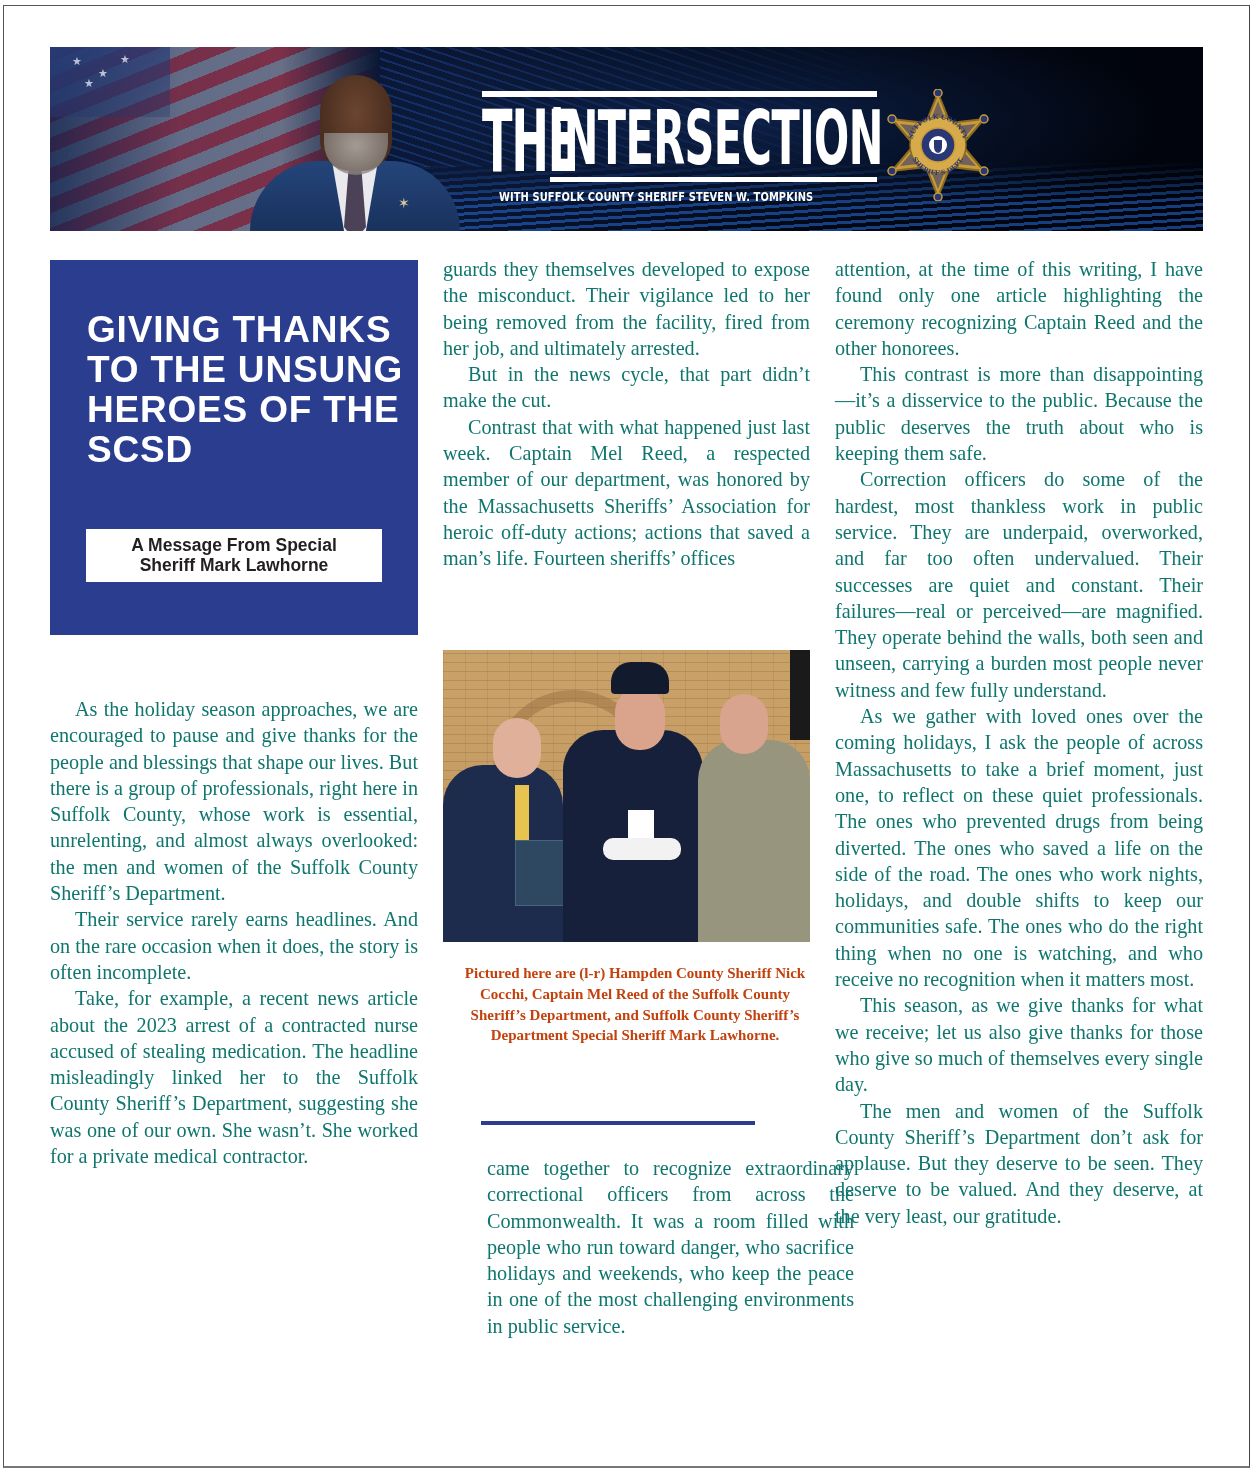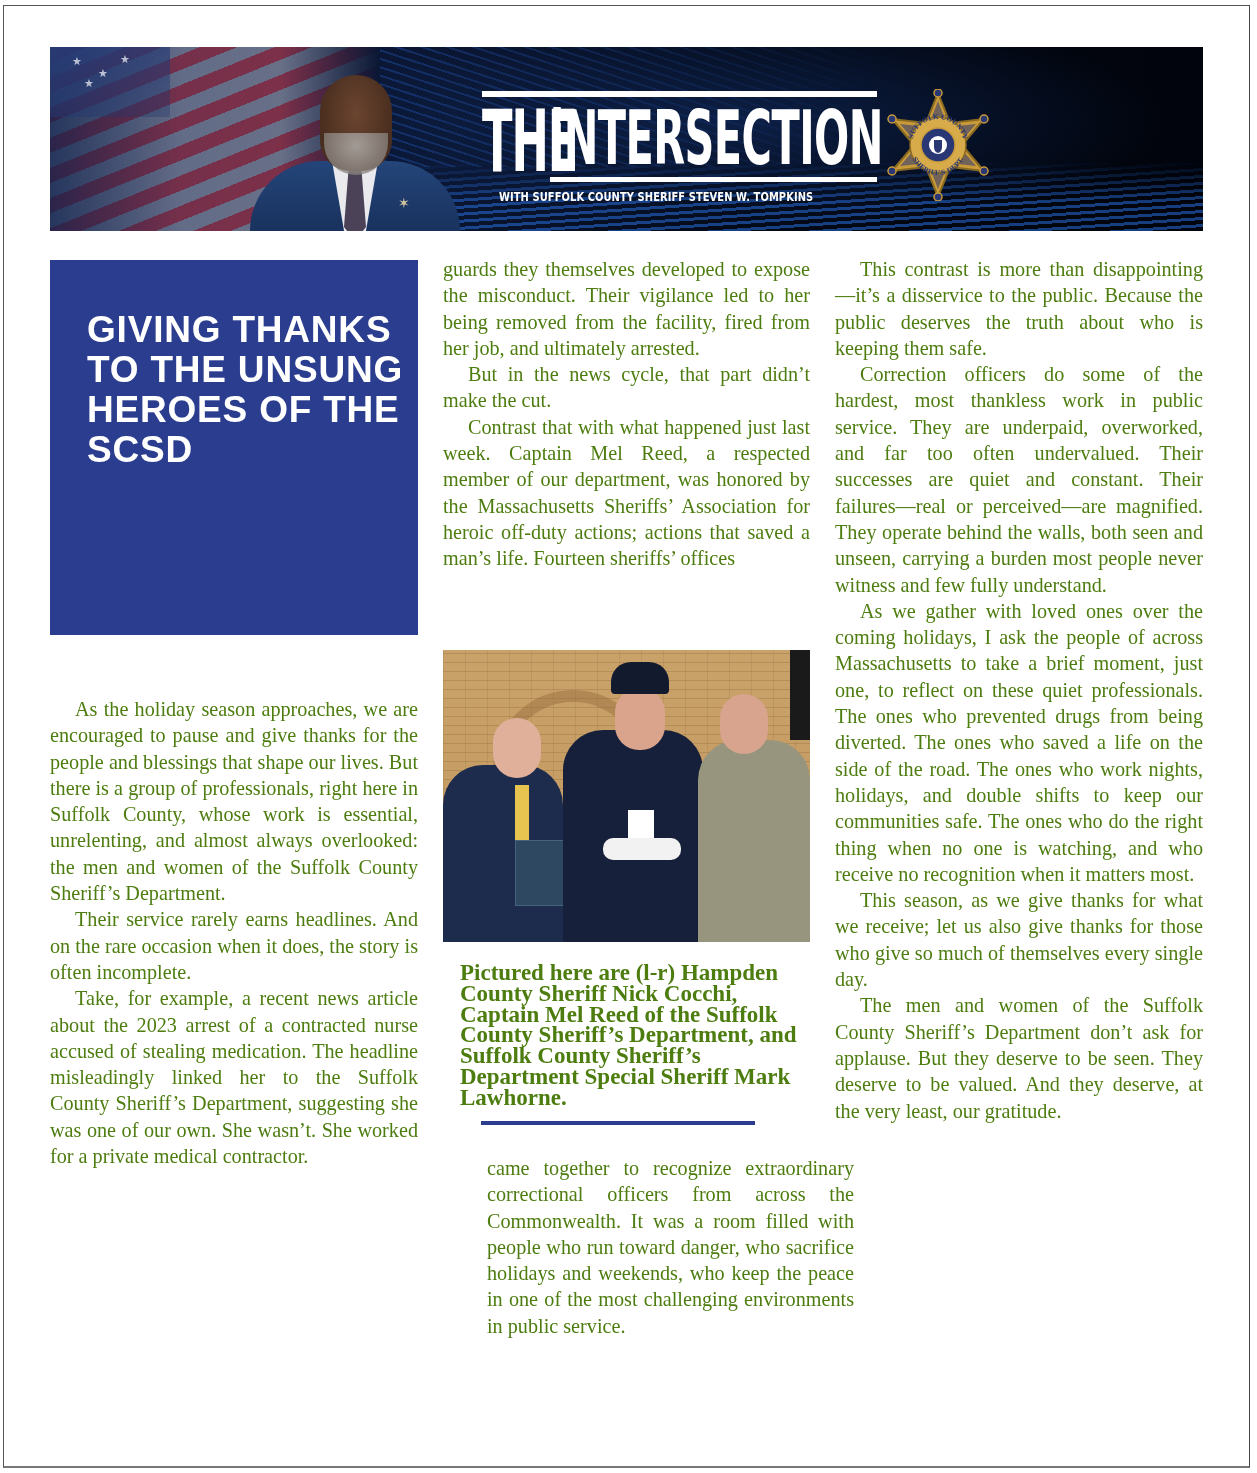--- a/index.html
+++ b/index.html
@@ -123,21 +123,21 @@
   .byline-box {
     position: absolute; left: 36px; top: 269px; width: 296px; height: 53px;
     background: #ffffff; text-align: center;
     font-family: "Liberation Sans", sans-serif; font-weight: bold; color: #231f20;
     font-size: 17.5px; line-height: 20px; padding-top: 6px;
   }
 
   
   .col {
     position: absolute; font-size: 20.2px; line-height: 26.3px;
-    text-align: justify; color: #4d7c0f;
+    text-align: justify; color: #0f766e;
   }
   .col p { text-indent: 25px; }
   .col p.cont { text-indent: 0; }
   .col1 { left: 50px; top: 696px; width: 368px; }
   .col2a { left: 443px; top: 256px; width: 367px; }
   .col2b { left: 443px; top: 1155px; width: 367px; margin-left: 44px; }
   .col3 { left: 835px; top: 256px; width: 368px; }
 
   
   .photo {
@@ -165,21 +165,21 @@
   .p2 .body { position: absolute; left: 120px; top: 80px; width: 140px; height: 220px; background: #17203a; border-radius: 40px 40px 0 0; }
   .p2 .head { position: absolute; left: 172px; top: 38px; width: 50px; height: 62px; background: #d9a48b; border-radius: 24px; }
   .p2 .cap { position: absolute; left: 168px; top: 12px; width: 58px; height: 32px; background: #121a2e; border-radius: 20px 20px 4px 4px; }
   .p2 .glove { position: absolute; left: 160px; top: 188px; width: 78px; height: 22px; background: #f2f2f2; border-radius: 10px; }
   .p2 .box { position: absolute; left: 185px; top: 160px; width: 26px; height: 48px; background: #fff; border-bottom: 12px solid #1e4fa6; }
   .p3 .body { position: absolute; left: 255px; top: 90px; width: 112px; height: 210px; background: #97957e; border-radius: 40px 40px 0 0; }
   .p3 .head { position: absolute; left: 277px; top: 44px; width: 48px; height: 60px; background: #d8a48e; border-radius: 24px; }
 
   .caption {
     position: absolute; left: 460px; top: 963px; width: 350px;
-    text-align: left; font-weight: bold; font-size: 23px; line-height: 20.8px; color: #4d7c0f;
+    text-align: center; font-weight: bold; font-size: 15px; line-height: 20.8px; color: #c2410c;
   }
   .caption-rule {
     position: absolute; left: 481px; top: 1121px; width: 274px; height: 4px; background: #2b3d8f;
   }
 </style>
 </head>
 <body>
 
 <div class="page-frame"></div>
 
@@ -232,20 +232,24 @@
       </text>
       <text font-size="6.5" font-family="DejaVu Serif, serif" fill="#2a3775" font-weight="bold">
         <textPath href="#arcBot" startOffset="50%" text-anchor="middle">SHERIFF'S DEPT.</textPath>
       </text>
     </svg>
   </div>
 </div>
 
 <div class="headline-box">
   <h1 class="headline">GIVING THANKS TO THE UNSUNG HEROES OF THE SCSD</h1>
+  <div class="byline-box">
+    <div>A Message From Special</div>
+    <div>Sheriff Mark Lawhorne</div>
+  </div>
 </div>
 
 <div class="col col1">
   <p>As the holiday season approaches, we are encouraged to pause and give thanks for the people and blessings that shape our lives. But there is a group of professionals, right here in Suffolk County, whose work is essential, unrelenting, and almost always overlooked: the men and women of the Suffolk County Sheriff’s Department.</p>
   <p>Their service rarely earns headlines. And on the rare occasion when it does, the story is often incomplete.</p>
   <p>Take, for example, a recent news article about the 2023 arrest of a contracted nurse accused of stealing medication. The headline misleadingly linked her to the Suffolk County Sheriff’s Department, suggesting she was one of our own. She wasn’t. She worked for a private medical contractor.</p>
 </div>
 
 <div class="col col2a">
   <p class="cont">guards they themselves developed to expose the misconduct. Their vigilance led to her being removed from the facility, fired from her job, and ultimately arrested.</p>
@@ -278,18 +282,19 @@
 </div>
 
 <div class="caption">Pictured here are (l-r) Hampden County Sheriff Nick Cocchi, Captain Mel Reed of the Suffolk County Sheriff’s Department, and Suffolk County Sheriff’s Department Special Sheriff Mark Lawhorne.</div>
 <div class="caption-rule"></div>
 
 <div class="col col2b">
   <p class="cont">came together to recognize extraordinary correctional officers from across the Commonwealth. It was a room filled with people  who run toward danger, who sacrifice holidays and weekends, who keep the peace in one of the most challenging environments in public service.</p>
 </div>
 
 <div class="col col3">
+  <p class="cont">attention, at the time of this writing, I have found only one article highlighting the ceremony recognizing Captain Reed and the other honorees.</p>
   <p>This contrast is more than disappointing—it’s a disservice to the public. Because the public deserves the truth about who is keeping them safe.</p>
   <p>Correction officers do some of the hardest, most thankless work in public service. They are underpaid, overworked, and far too often undervalued. Their successes are quiet and constant. Their failures—real or perceived—are magnified. They operate behind the walls, both seen and unseen, carrying a burden most people never witness and few fully understand.</p>
   <p>As we gather with loved ones over the coming holidays, I ask the people of across Massachusetts to take a brief moment, just one, to reflect on these quiet professionals. The ones who prevented drugs from being diverted. The ones who saved a life on the side of the road. The ones who work nights, holidays, and double shifts to keep our communities safe. The ones who do the right thing when no one is watching, and who receive no recognition when it matters most.</p>
   <p>This season, as we give thanks for what we receive; let us also give thanks for those who give so much of themselves every single day.</p>
   <p>The men and women of the Suffolk County Sheriff’s Department don’t ask for applause. But they deserve to be seen. They deserve to be valued. And they deserve, at the very least, our gratitude.</p>
 </div>
 
 </body></html>

